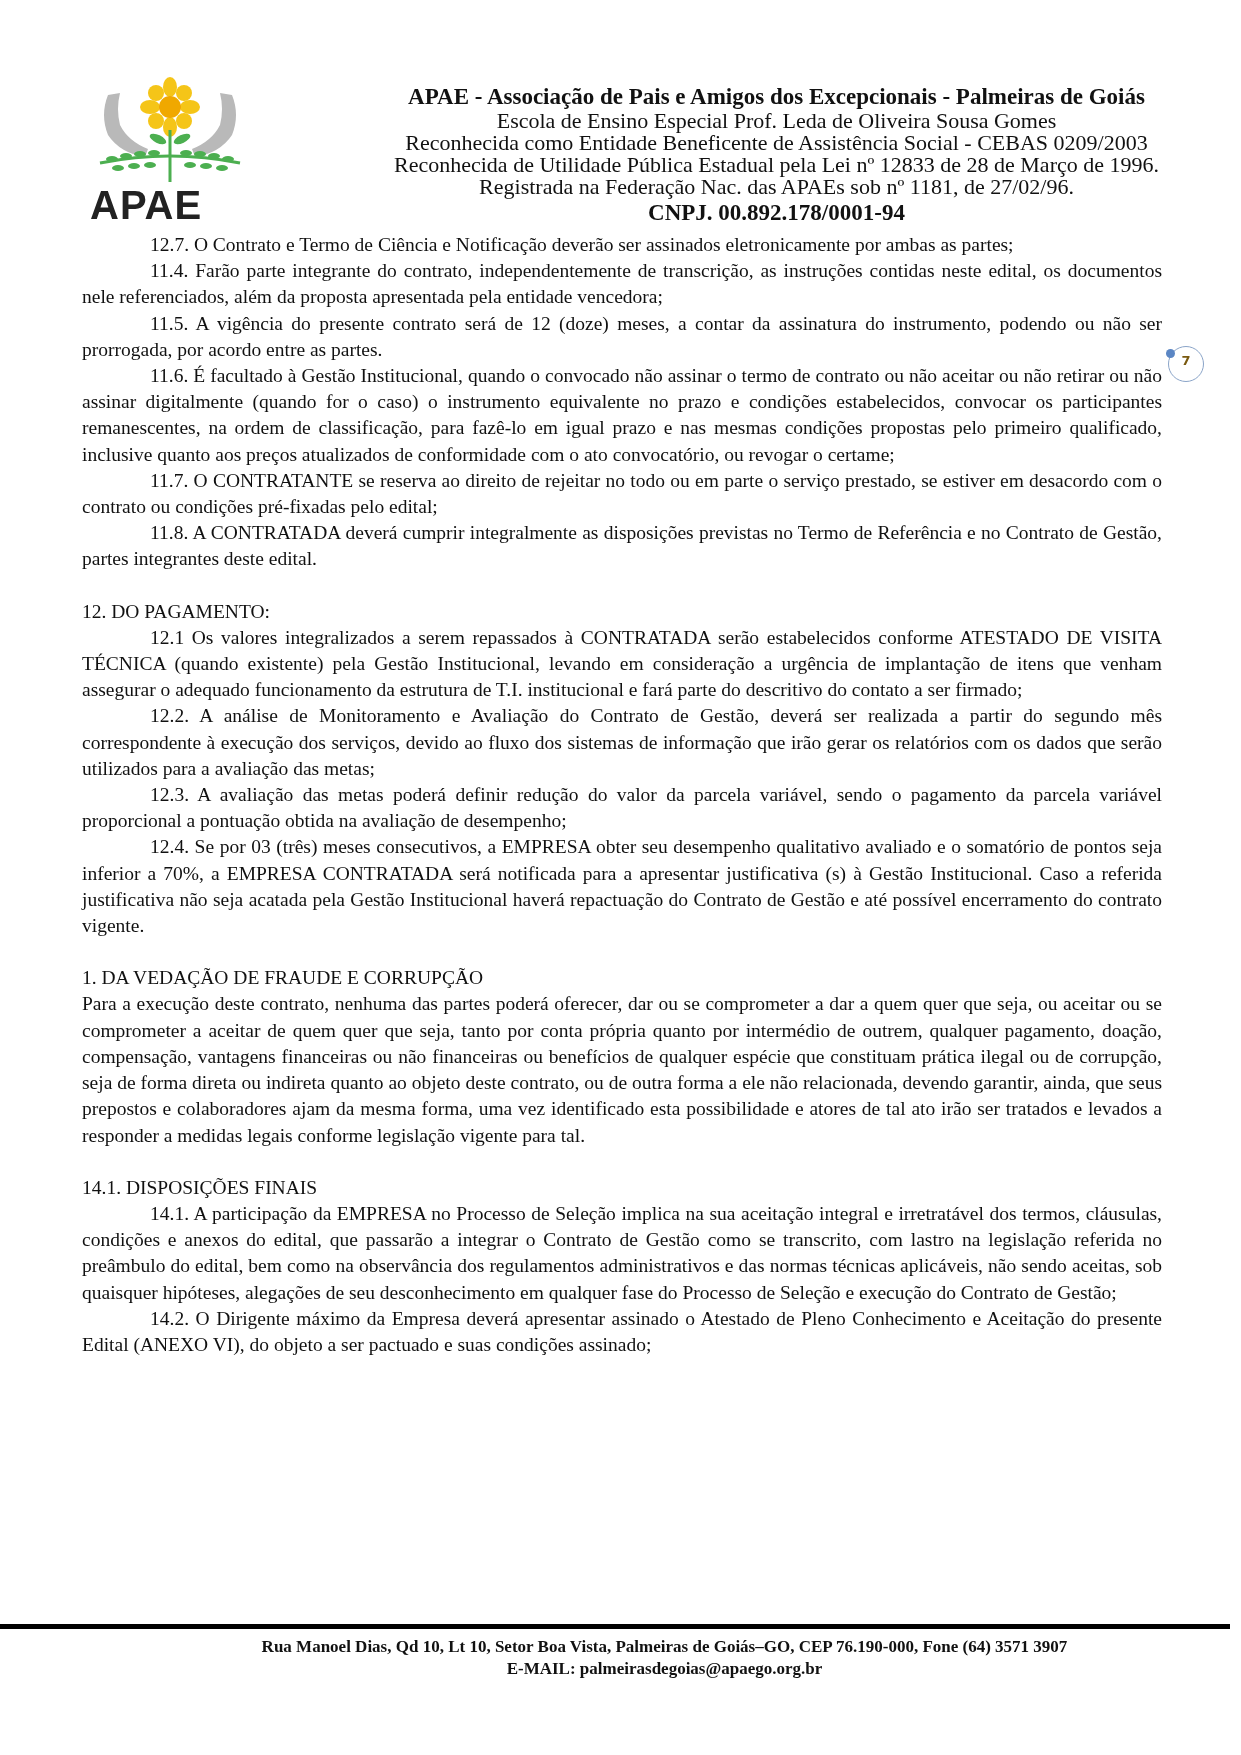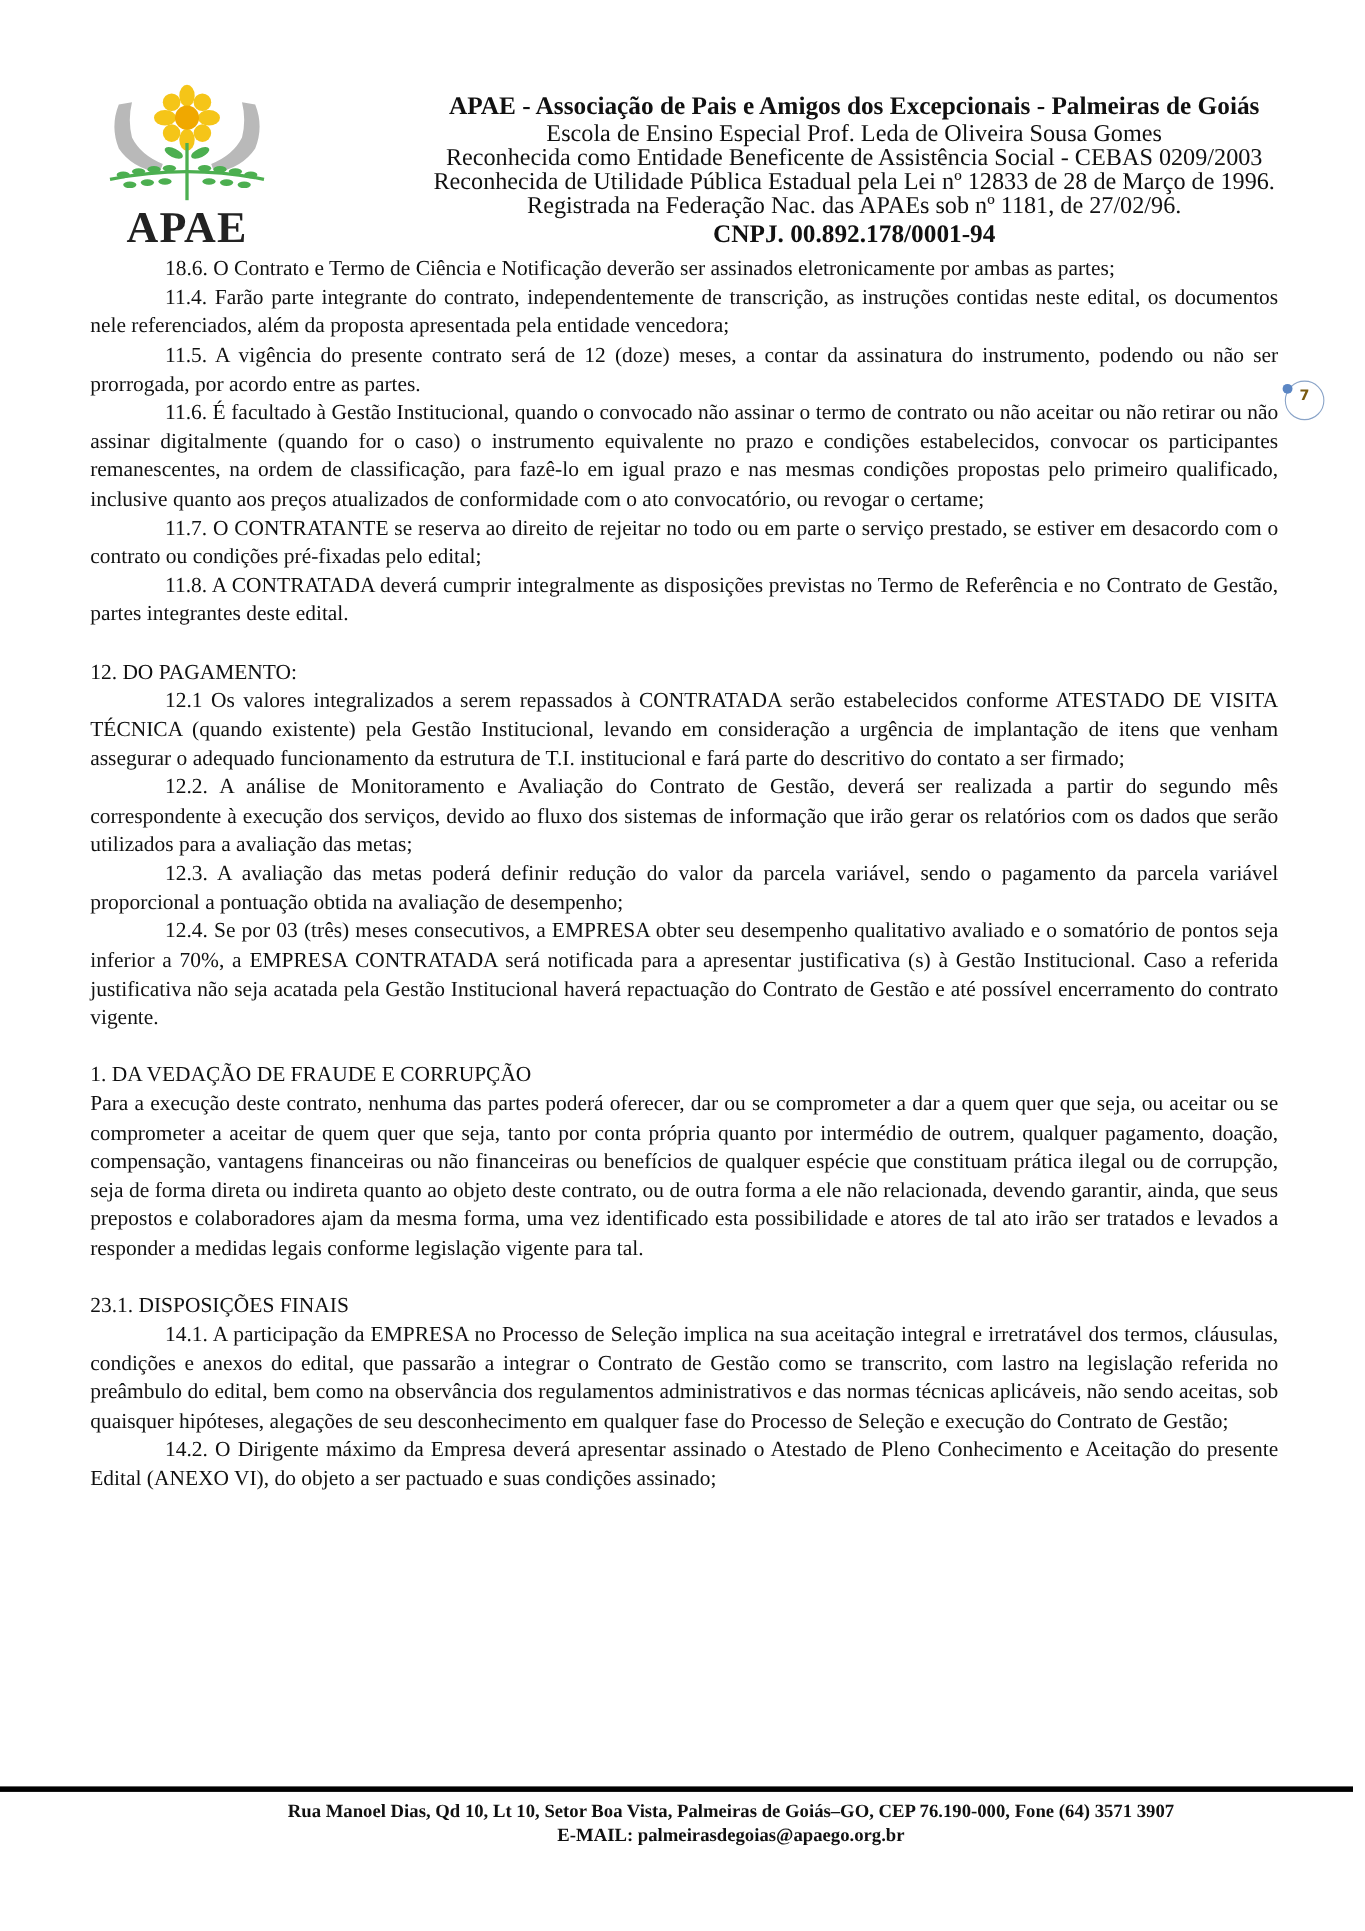--- a/index.html
+++ b/index.html
@@ -1,21 +1,21 @@
 <!DOCTYPE html>
 <html><head>
 <meta charset="utf-8">
 <style>
   html, body { margin: 0; padding: 0; background: #ffffff; }
   body { width: 1241px; height: 1755px; position: relative; overflow: hidden;
          font-family: "Liberation Serif", serif; color: #111; }
   .header { position: absolute; left: 0; top: 0; width: 1241px; height: 225px; }
   .logo { position: absolute; left: 90px; top: 75px; width: 160px; height: 150px; }
-  .logo-text { position: absolute; left: 0; top: 108px; width: 160px; text-align: center;
-               font-family: Liberation Serif, serif; font-weight: bold; font-size: 40px;
+  .logo-text { position: absolute; left: 0; top: 108px; width: 160px; text-align: left;
+               font-family: Liberation Sans, sans-serif; font-weight: bold; font-size: 40px;
                color: #222; letter-spacing: 1px; }
   .head-lines { position: absolute; right: 82px; top: 84px; text-align: center; }
   .h-title { font-size: 23px; font-weight: bold; line-height: 26px; white-space: nowrap; }
   .h-line { font-size: 22px; line-height: 22px; white-space: nowrap; }
   .h-cnpj { font-size: 23px; font-weight: bold; line-height: 26px; margin-top: 2px; }
   .body { position: absolute; left: 82px; top: 232px; width: 1080px; font-size: 19.5px;
           line-height: 26.2px; text-align: justify; }
   .body p { margin: 0; }
   .ind { text-indent: 68px; }
   .gap { height: 26px; }
@@ -84,37 +84,37 @@
     <div class="h-cnpj">CNPJ. 00.892.178/0001-94</div>
   </div>
 </div>
 
 <div class="page-num">
   <div class="page-dot"></div>
   <span>7</span>
 </div>
 
 <div class="body">
-  <p class="ind">18.6. O Contrato e Termo de Ciência e Notificação deverão ser assinados eletronicamente por ambas as partes;</p>
+  <p class="ind">12.7. O Contrato e Termo de Ciência e Notificação deverão ser assinados eletronicamente por ambas as partes;</p>
   <p class="ind">11.4. Farão parte integrante do contrato, independentemente de transcrição, as instruções contidas neste edital, os documentos nele referenciados, além da proposta apresentada pela entidade vencedora;</p>
   <p class="ind">11.5. A vigência do presente contrato será de 12 (doze) meses, a contar da assinatura do instrumento, podendo ou não ser prorrogada, por acordo entre as partes.</p>
   <p class="ind">11.6. É facultado à Gestão Institucional, quando o convocado não assinar o termo de contrato ou não aceitar ou não retirar ou não assinar digitalmente (quando for o caso) o instrumento equivalente no prazo e condições estabelecidos, convocar os participantes remanescentes, na ordem de classificação, para fazê-lo em igual prazo e nas mesmas condições propostas pelo primeiro qualificado, inclusive quanto aos preços atualizados de conformidade com o ato convocatório, ou revogar o certame;</p>
   <p class="ind">11.7. O CONTRATANTE se reserva ao direito de rejeitar no todo ou em parte o serviço prestado, se estiver em desacordo com o contrato ou condições pré-fixadas pelo edital;</p>
   <p class="ind">11.8. A CONTRATADA deverá cumprir integralmente as disposições previstas no Termo de Referência e no Contrato de Gestão, partes integrantes deste edital.</p>
   <div class="gap"></div>
   <p>12. DO PAGAMENTO:</p>
   <p class="ind">12.1 Os valores integralizados a serem repassados à CONTRATADA serão estabelecidos conforme ATESTADO DE VISITA TÉCNICA (quando existente) pela Gestão Institucional, levando em consideração a urgência de implantação de itens que venham assegurar o adequado funcionamento da estrutura de T.I. institucional e fará parte do descritivo do contato a ser firmado;</p>
   <p class="ind">12.2. A análise de Monitoramento e Avaliação do Contrato de Gestão, deverá ser realizada a partir do segundo mês correspondente à execução dos serviços, devido ao fluxo dos sistemas de informação que irão gerar os relatórios com os dados que serão utilizados para a avaliação das metas;</p>
   <p class="ind">12.3. A avaliação das metas poderá definir redução do valor da parcela variável, sendo o pagamento da parcela variável proporcional a pontuação obtida na avaliação de desempenho;</p>
   <p class="ind">12.4. Se por 03 (três) meses consecutivos, a EMPRESA obter seu desempenho qualitativo avaliado e o somatório de pontos seja inferior a 70%, a EMPRESA CONTRATADA será notificada para a apresentar justificativa (s) à Gestão Institucional. Caso a referida justificativa não seja acatada pela Gestão Institucional haverá repactuação do Contrato de Gestão e até possível encerramento do contrato vigente.</p>
   <div class="gap"></div>
   <p>1. DA VEDAÇÃO DE FRAUDE E CORRUPÇÃO</p>
   <p>Para a execução deste contrato, nenhuma das partes poderá oferecer, dar ou se comprometer a dar a quem quer que seja, ou aceitar ou se comprometer a aceitar de quem quer que seja, tanto por conta própria quanto por intermédio de outrem, qualquer pagamento, doação, compensação, vantagens financeiras ou não financeiras ou benefícios de qualquer espécie que constituam prática ilegal ou de corrupção, seja de forma direta ou indireta quanto ao objeto deste contrato, ou de outra forma a ele não relacionada, devendo garantir, ainda, que seus prepostos e colaboradores ajam da mesma forma, uma vez identificado esta possibilidade e atores de tal ato irão ser tratados e levados a responder a medidas legais conforme legislação vigente para tal.</p>
   <div class="gap"></div>
-  <p>23.1. DISPOSIÇÕES FINAIS</p>
+  <p>14.1. DISPOSIÇÕES FINAIS</p>
   <p class="ind">14.1. A participação da EMPRESA no Processo de Seleção implica na sua aceitação integral e irretratável dos termos, cláusulas, condições e anexos do edital, que passarão a integrar o Contrato de Gestão como se transcrito, com lastro na legislação referida no preâmbulo do edital, bem como na observância dos regulamentos administrativos e das normas técnicas aplicáveis, não sendo aceitas, sob quaisquer hipóteses, alegações de seu desconhecimento em qualquer fase do Processo de Seleção e execução do Contrato de Gestão;</p>
   <p class="ind">14.2. O Dirigente máximo da Empresa deverá apresentar assinado o Atestado de Pleno Conhecimento e Aceitação do presente Edital (ANEXO VI), do objeto a ser pactuado e suas condições assinado;</p>
 </div>
 
 <div class="foot-rule"></div>
 <div class="footer">
   <div>Rua Manoel Dias, Qd 10, Lt 10, Setor Boa Vista, Palmeiras de Goiás–GO, CEP 76.190-000, Fone (64) 3571 3907</div>
   <div>E-MAIL: palmeirasdegoias@apaego.org.br</div>
 </div>
 

